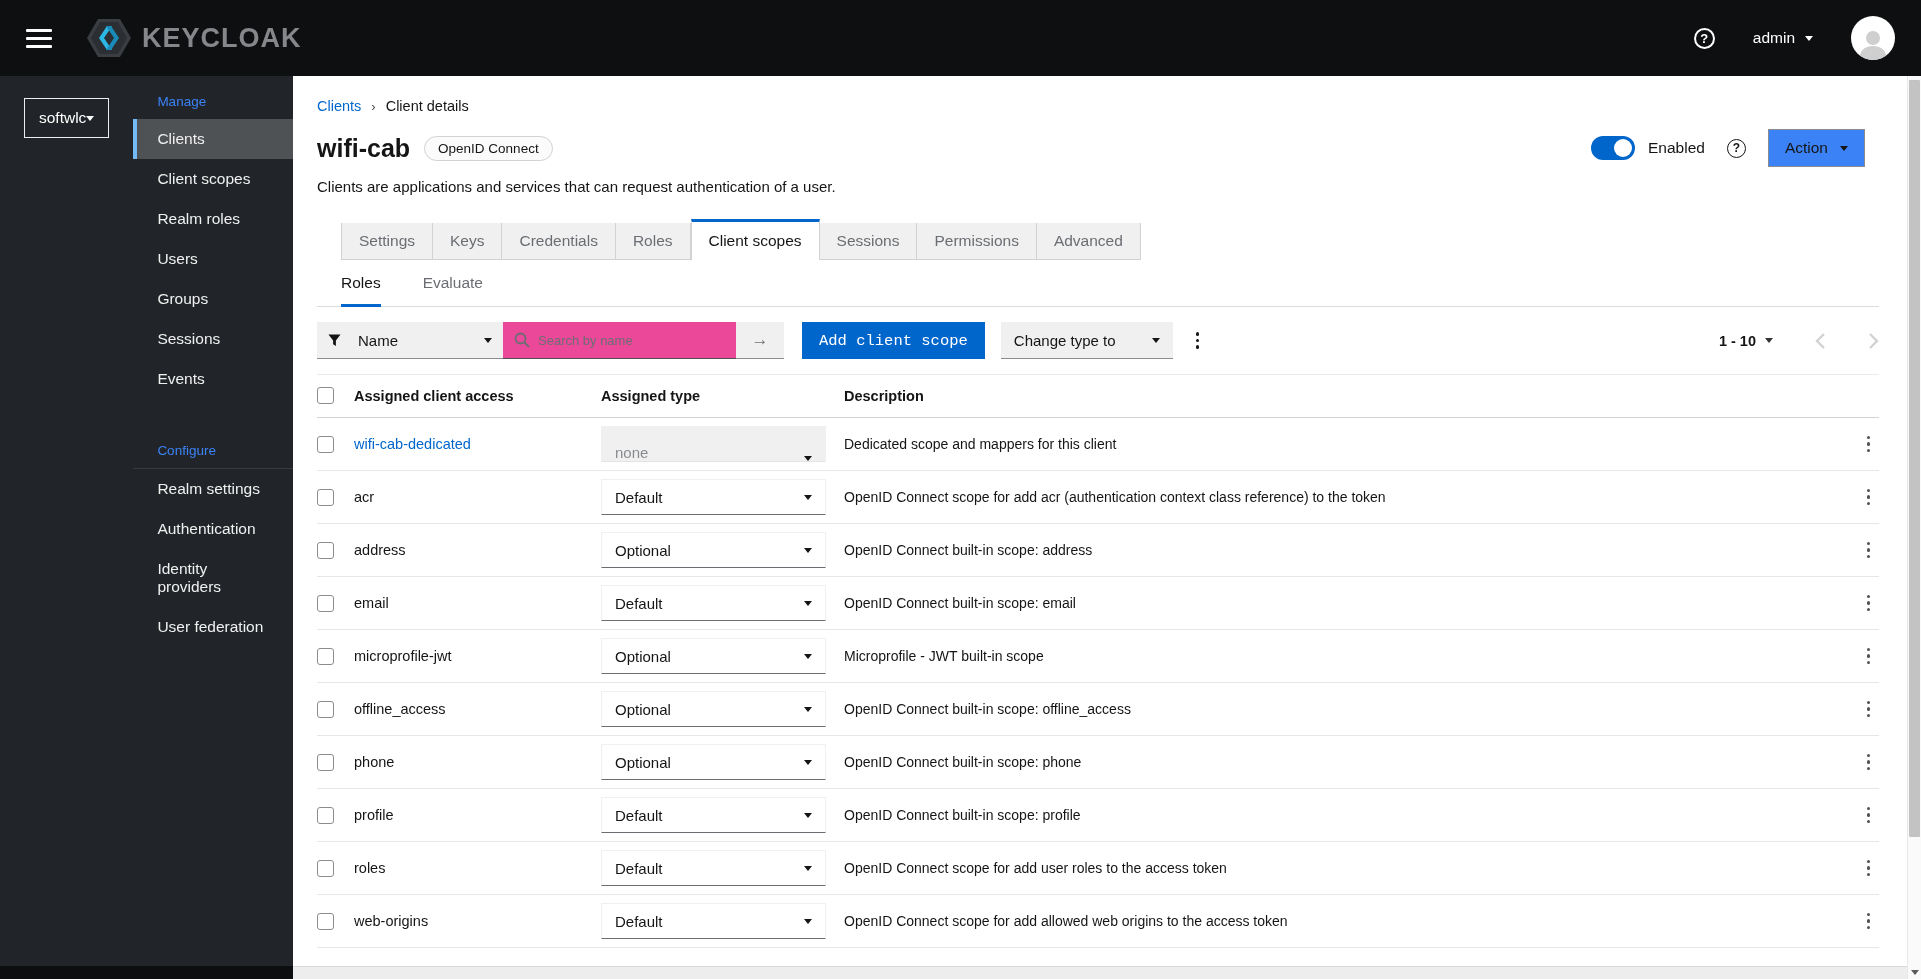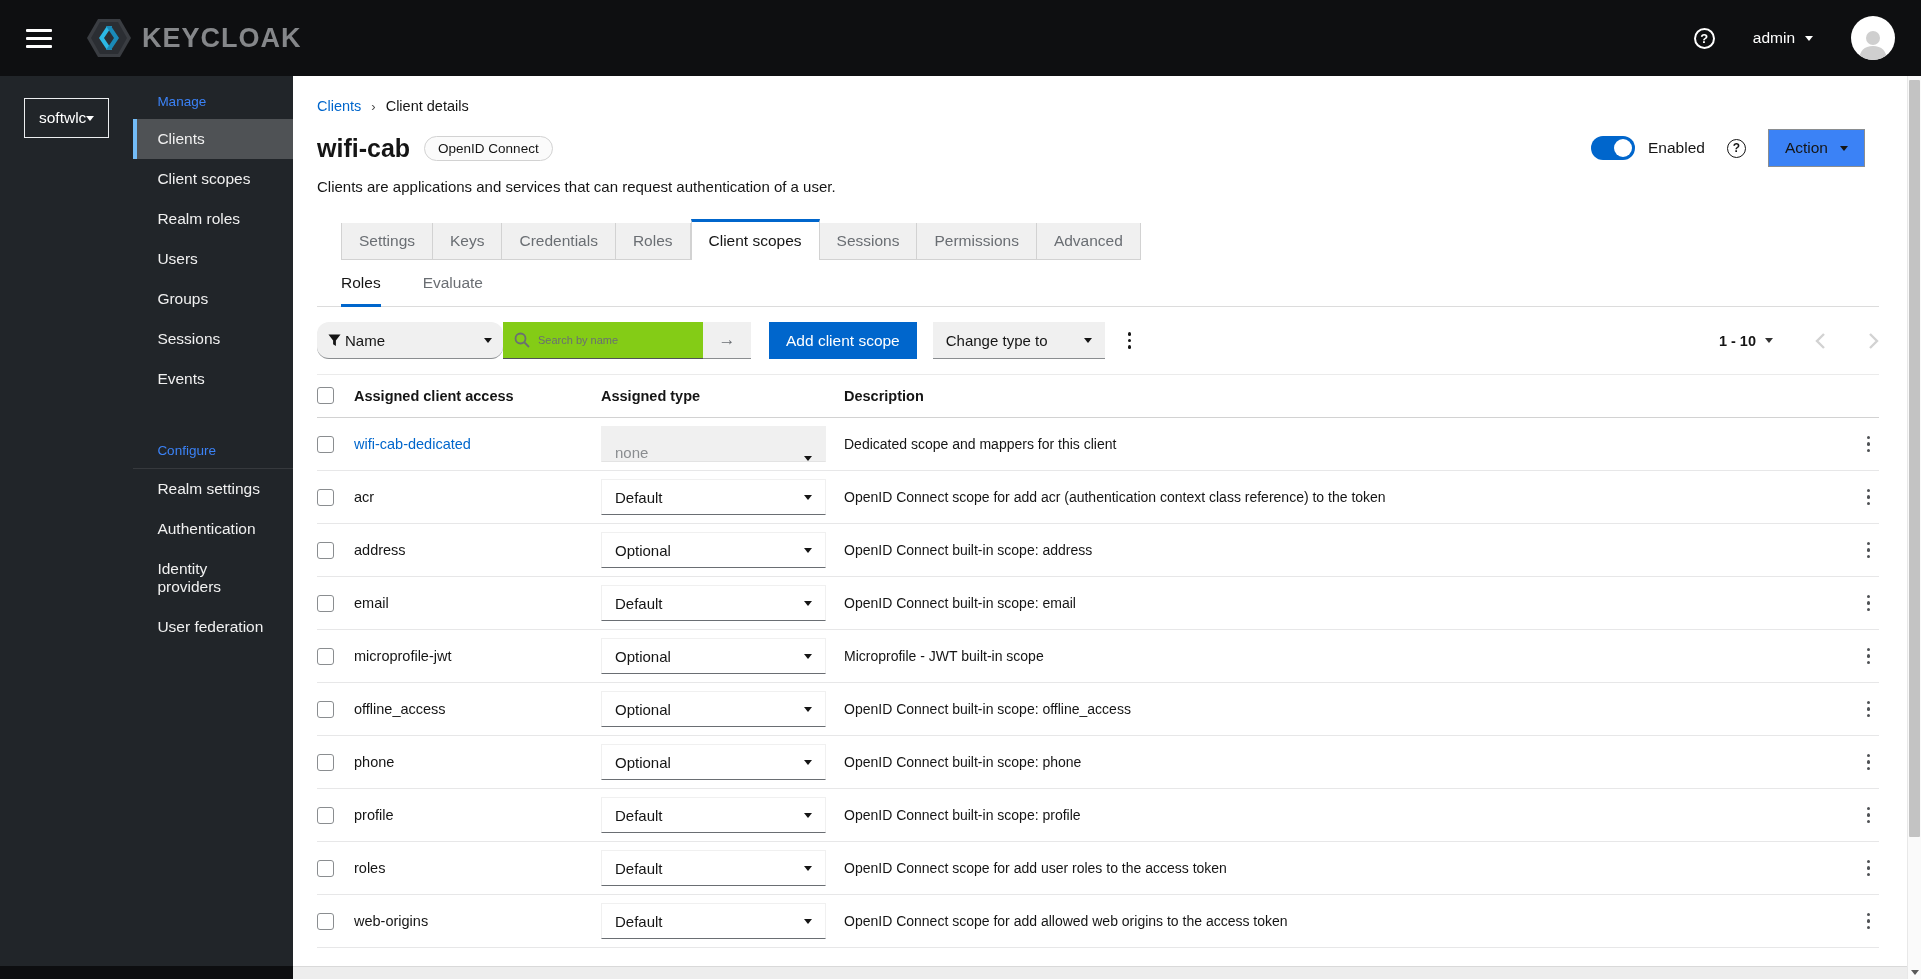--- a/index.html
+++ b/index.html
@@ -55,28 +55,28 @@
   .tabs{ margin:24px 0 0 24px; display:flex; align-items:flex-end; width:max-content; }
   .tab{ height:37px; padding:0 17px; display:flex; align-items:center; background:#f0f0f0; color:#6a6e73; font-size:15.5px; border-bottom:1px solid #d2d2d2; border-right:1px solid #d2d2d2; cursor:pointer;}
   .tab:first-child{ border-left:1px solid #d2d2d2; }
   .tab.active{ height:41px; background:#fff; color:#151515; border-top:3px solid var(--primary,#0066cc); border-bottom:none; border-left:1px solid #d2d2d2; }
   .subtabs{ display:flex; gap:42px; padding-left:24px; border-bottom:1px solid #dcdcdc; }
   .subtab{ padding:14px 0 12px; font-size:15.5px; color:#6a6e73; margin-bottom:-1px; cursor:pointer; }
   .subtab.active{ color:#151515; border-bottom:3px solid var(--primary,#0066cc); }
 
   
   .toolbar{ display:flex; align-items:center; padding:15px 0; }
-  .filter-dd{ width:186px; height:37px; background:#f0f0f0; border-bottom:1px solid #8a8d90; display:flex; align-items:center; gap:4px; padding:0 11px; font-size:15px; cursor:pointer;border-radius:12px;}
+  .filter-dd{ width:186px; height:37px; background:#f0f0f0; border-bottom:1px solid #8a8d90; display:flex; align-items:center; gap:17px; padding:0 11px; font-size:15px; cursor:pointer;}
   .filter-dd .caret{ margin-left:auto; color:#151515; }
   .search-wrap{ position:relative; }
-  .search-input{ width:200px; height:37px; border:none; border-bottom:1px solid #4f5255; background:#84cc16; padding:0 8px 0 35px; font-size:11px; font-family:inherit; color:#151515; outline:none;}
+  .search-input{ width:233px; height:37px; border:none; border-bottom:1px solid #4f5255; background:#ec4899; padding:0 8px 0 35px; font-size:13px; font-family:inherit; color:#151515; outline:none;}
   .search-input::placeholder{ color:#6a6e73; }
   .search-icon-box{ position:absolute; left:11px; top:10px; }
   .search-go{ width:48px; height:37px; background:#f0f0f0; border:none; border-bottom:1px solid #8a8d90; color:#6a6e73; font-size:17px; cursor:pointer; margin-right:18px; font-family:inherit;}
-  .primary-btn{ height:37px; background:var(--primary,#0066cc); color:#fff; border:none; padding:0 17px; font-size:15.5px; cursor:pointer; margin-right:16px; font-family:Liberation Sans, sans-serif;}
+  .primary-btn{ height:37px; background:var(--primary,#0066cc); color:#fff; border:none; padding:0 17px; font-size:15.5px; cursor:pointer; margin-right:16px; font-family:Liberation Mono, monospace;}
   .changetype-dd{ width:172px; height:37px; background:#f0f0f0; border-bottom:1px solid #8a8d90; display:flex; align-items:center; padding:0 13px; font-size:15px; cursor:pointer;}
   .changetype-dd .caret{ margin-left:auto; color:#151515; }
   .kebab{ display:inline-flex; flex-direction:column; gap:3px; padding:6px 9px; cursor:pointer; }
   .kebab i{ width:3.5px; height:3.5px; border-radius:50%; background:#4f5255; display:block; }
   .toolbar .kebab{ margin-left:14px; }
   .toolbar .kebab i{ background:#151515; }
   .pagination{ margin-left:auto; display:flex; align-items:center; }
   .pag-range{ font-size:14.5px; font-weight:700; display:flex; align-items:center; gap:9px; cursor:pointer;}
   .pag-range .caret{ color:#333; }
   .pag-nav{ color:#d2d2d2; margin-left:42px; cursor:default; line-height:0; }

